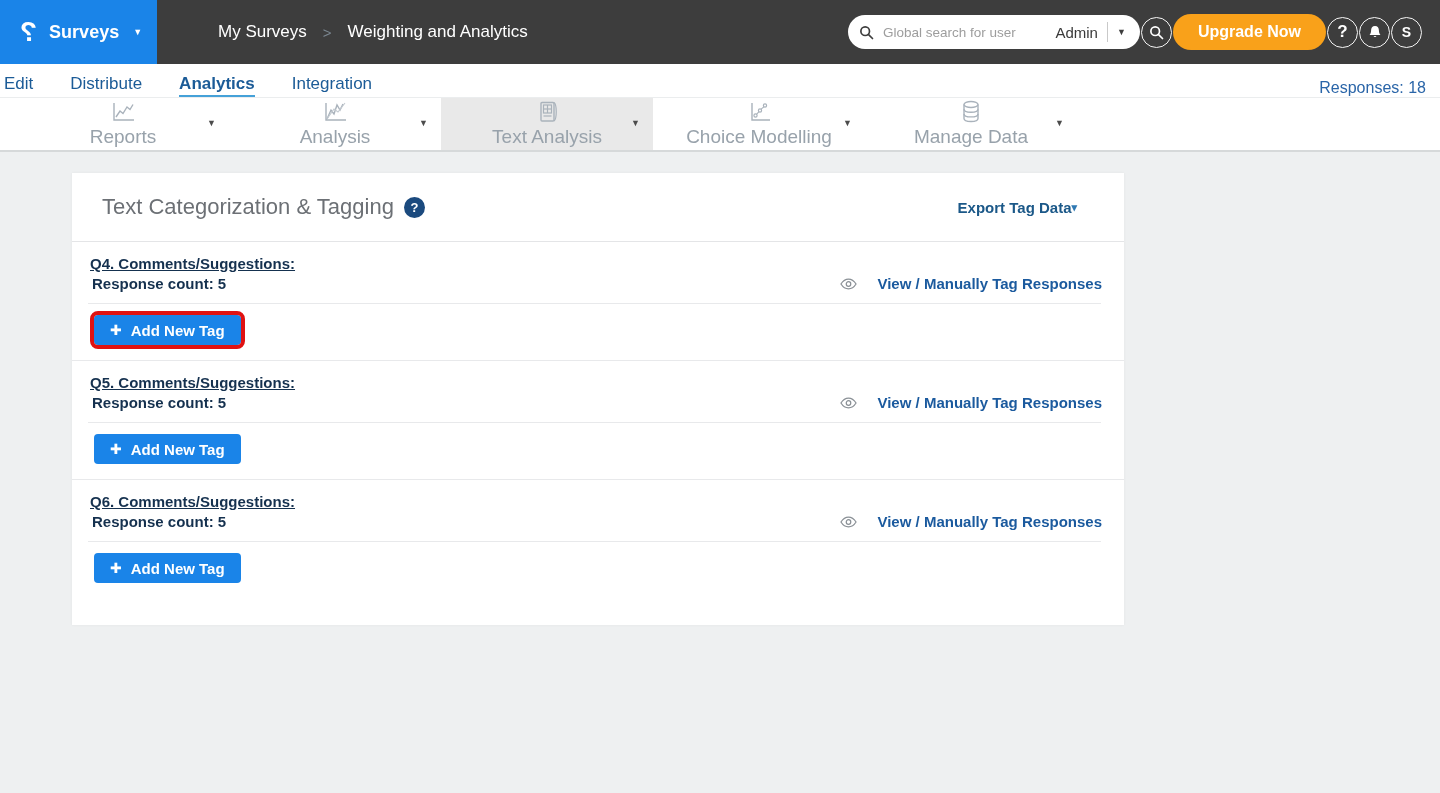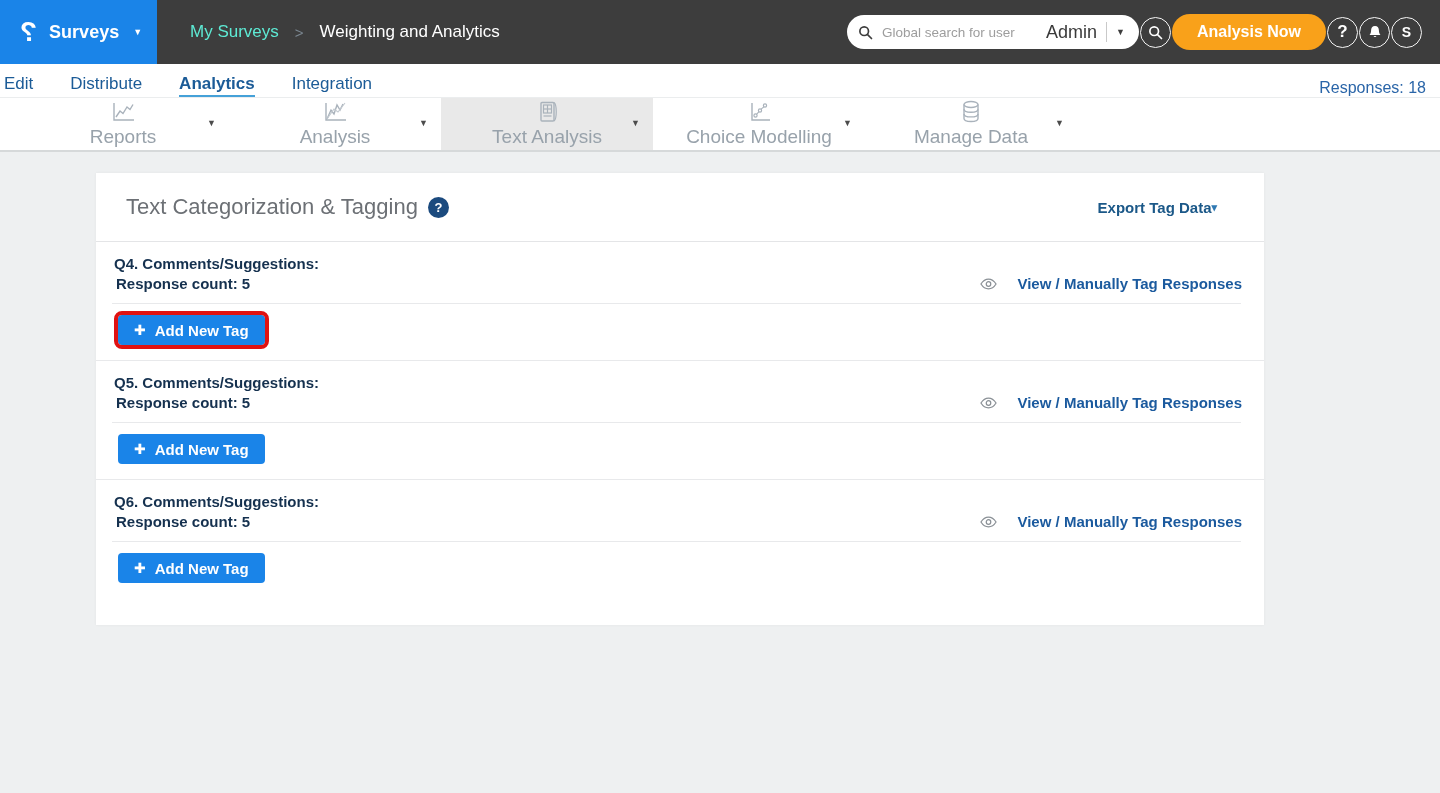--- a/index.html
+++ b/index.html
@@ -7,31 +7,31 @@
   *{box-sizing:border-box;}
 
   
   .header{height:64px;background:#3d3d3d;display:flex;align-items:center;position:relative;}
   .logo-block{width:157px;height:64px;background:#1a84e8;display:flex;align-items:center;
     padding-left:20px;gap:12px;color:#fff;cursor:pointer;flex:none;}
   .logo-glyph{display:inline-block;transform:scaleX(-1);font-size:28px;font-weight:700;line-height:1;}
   .logo-label{font-size:18px;font-weight:600;}
   .logo-caret{font-size:9px;margin-left:2px;}
   .breadcrumb{display:flex;align-items:center;gap:16px;margin-left:33px;font-size:17px;}
-  .bc-parent{color:#5eead4;cursor:pointer;}
+  .bc-parent{color:#ffffff;cursor:pointer;margin-left:28px;}
   .bc-sep{color:#7b8791;font-size:15px;}
   .bc-current{color:#ffffff;}
   .header-right{margin-left:auto;display:flex;align-items:center;gap:1px;padding-right:18px;}
   .search-pill{width:292px;height:34px;background:#fff;border-radius:17px;display:flex;
     align-items:center;padding:0 9px 0 11px;}
   .search-pill svg{flex:none;}
   .search-pill input{border:none;outline:none;flex:1;min-width:0;font-size:13.5px;color:#333;
     margin-left:7px;font-family:"Liberation Sans",sans-serif;background:transparent;}
   .search-pill input::placeholder{color:#9d9d9d;}
-  .pill-scope{font-size:18px;color:#3a3a3a;padding:0 9px 0 2px;cursor:pointer;}
+  .pill-scope{font-size:15px;color:#3a3a3a;padding:0 9px 0 2px;cursor:pointer;}
   .pill-divider{width:1px;height:20px;background:#c9c9c9;}
   .pill-caret{font-size:9px;color:#3d3d3d;padding:0 5px 0 9px;cursor:pointer;}
   .circle-btn{width:31px;height:31px;border-radius:50%;border:1.6px solid #f5f5f5;display:flex;
     align-items:center;justify-content:center;color:#fff;cursor:pointer;flex:none;}
   .circle-btn.qmark{font-size:17px;font-weight:700;}
   .circle-btn.avatar{font-size:14px;font-weight:700;}
   .upgrade-btn{height:36px;padding:0 25px;border:none;border-radius:18px;background:#f9a11a;
     color:#fff;font-size:16px;font-weight:700;cursor:pointer;font-family:"Liberation Sans",sans-serif;}
 
   
@@ -44,35 +44,35 @@
   
   .tabbar{height:54px;background:#fff;border-bottom:2px solid #d6d9da;display:flex;padding-left:17px;}
   .tab{width:212px;height:52px;display:flex;flex-direction:column;align-items:center;
     justify-content:center;gap:2px;position:relative;cursor:pointer;}
   .tab.active{background:#e9e9e9;}
   .tab-label{font-size:19px;color:#98a2ab;}
   .tab-caret{position:absolute;right:13px;top:20px;font-size:9px;color:#4c4c4c;cursor:pointer;}
   .tab svg{display:block;}
 
   
-  .card{position:absolute;left:96px;top:173px;width:1168px;height:452px;background:#fff;
+  .card{position:absolute;left:72px;top:173px;width:1052px;height:452px;background:#fff;
     box-shadow:0 0 3px rgba(0,0,0,.05);}
   .card-header{height:69px;display:flex;align-items:center;padding:0 47px 0 30px;
     border-bottom:1px solid #e4e5e7;}
   .card-title{font-size:22px;color:#6c7075;}
   .help-circle{width:21px;height:21px;border-radius:50%;background:#1b4a7e;color:#fff;
     font-size:13px;font-weight:700;display:flex;align-items:center;justify-content:center;
     margin-left:10px;cursor:pointer;}
   .export{margin-left:auto;font-size:15px;font-weight:600;color:#1b5888;cursor:pointer;
     display:flex;align-items:center;}
   .export-caret{color:#2f79b3;font-size:11px;}
 
   .qsection{height:119px;border-bottom:1px solid #e8e9eb;}
   .qsection.last{border-bottom:none;}
-  .q-title{padding:13px 22px 0 18px;font-size:15px;font-weight:700;color:#15314f;}
+  .q-title{padding:13px 22px 0 18px;font-size:15px;font-weight:700;color:#15314f;text-decoration:underline;}
   .q-meta{display:flex;justify-content:space-between;padding:3px 22px 0 20px;}
   .q-count{font-size:15px;font-weight:700;color:#15314f;}
   .q-link{display:flex;align-items:center;gap:20px;font-size:15px;font-weight:700;color:#1b5a9e;
     cursor:pointer;}
   .inset-divider{height:1px;background:#e8e9eb;margin:11px 23px 0 16px;}
   .btn-row{margin:11px 0 0 22px;}
   .add-btn{display:inline-flex;align-items:center;gap:9px;height:30px;padding:0 16px;border:none;
     border-radius:4px;background:#1a84e8;color:#fff;font-size:15px;font-weight:700;cursor:pointer;
     font-family:"Liberation Sans",sans-serif;}
   .add-btn .plus{font-size:14px;font-weight:400;}
@@ -106,21 +106,21 @@
       <span class="pill-caret">▼</span>
     </div>
 
     <div class="circle-btn">
       <svg width="15" height="15" viewBox="0 0 16 16">
         <circle cx="6.6" cy="6.6" r="4.6" fill="none" stroke="#fff" stroke-width="1.8"></circle>
         <line x1="10.2" y1="10.2" x2="14.4" y2="14.4" stroke="#fff" stroke-width="1.8" stroke-linecap="round"></line>
       </svg>
     </div>
 
-    <button class="upgrade-btn">Analysis Now</button>
+    <button class="upgrade-btn">Upgrade Now</button>
 
     <div class="circle-btn qmark">
       <span>?</span>
     </div>
 
     <div class="circle-btn">
       <svg width="16" height="16" viewBox="0 0 18 18">
         <path d="M9 2.2 C6 2.2 4.6 4.6 4.6 7.2 C4.6 10.4 3.4 11.6 2.8 12.3 L15.2 12.3 C14.6 11.6 13.4 10.4 13.4 7.2 C13.4 4.6 12 2.2 9 2.2 Z" fill="#fff"></path>
         <path d="M7.4 13.4 a1.7 1.7 0 0 0 3.2 0 Z" fill="#fff"></path>
       </svg>

